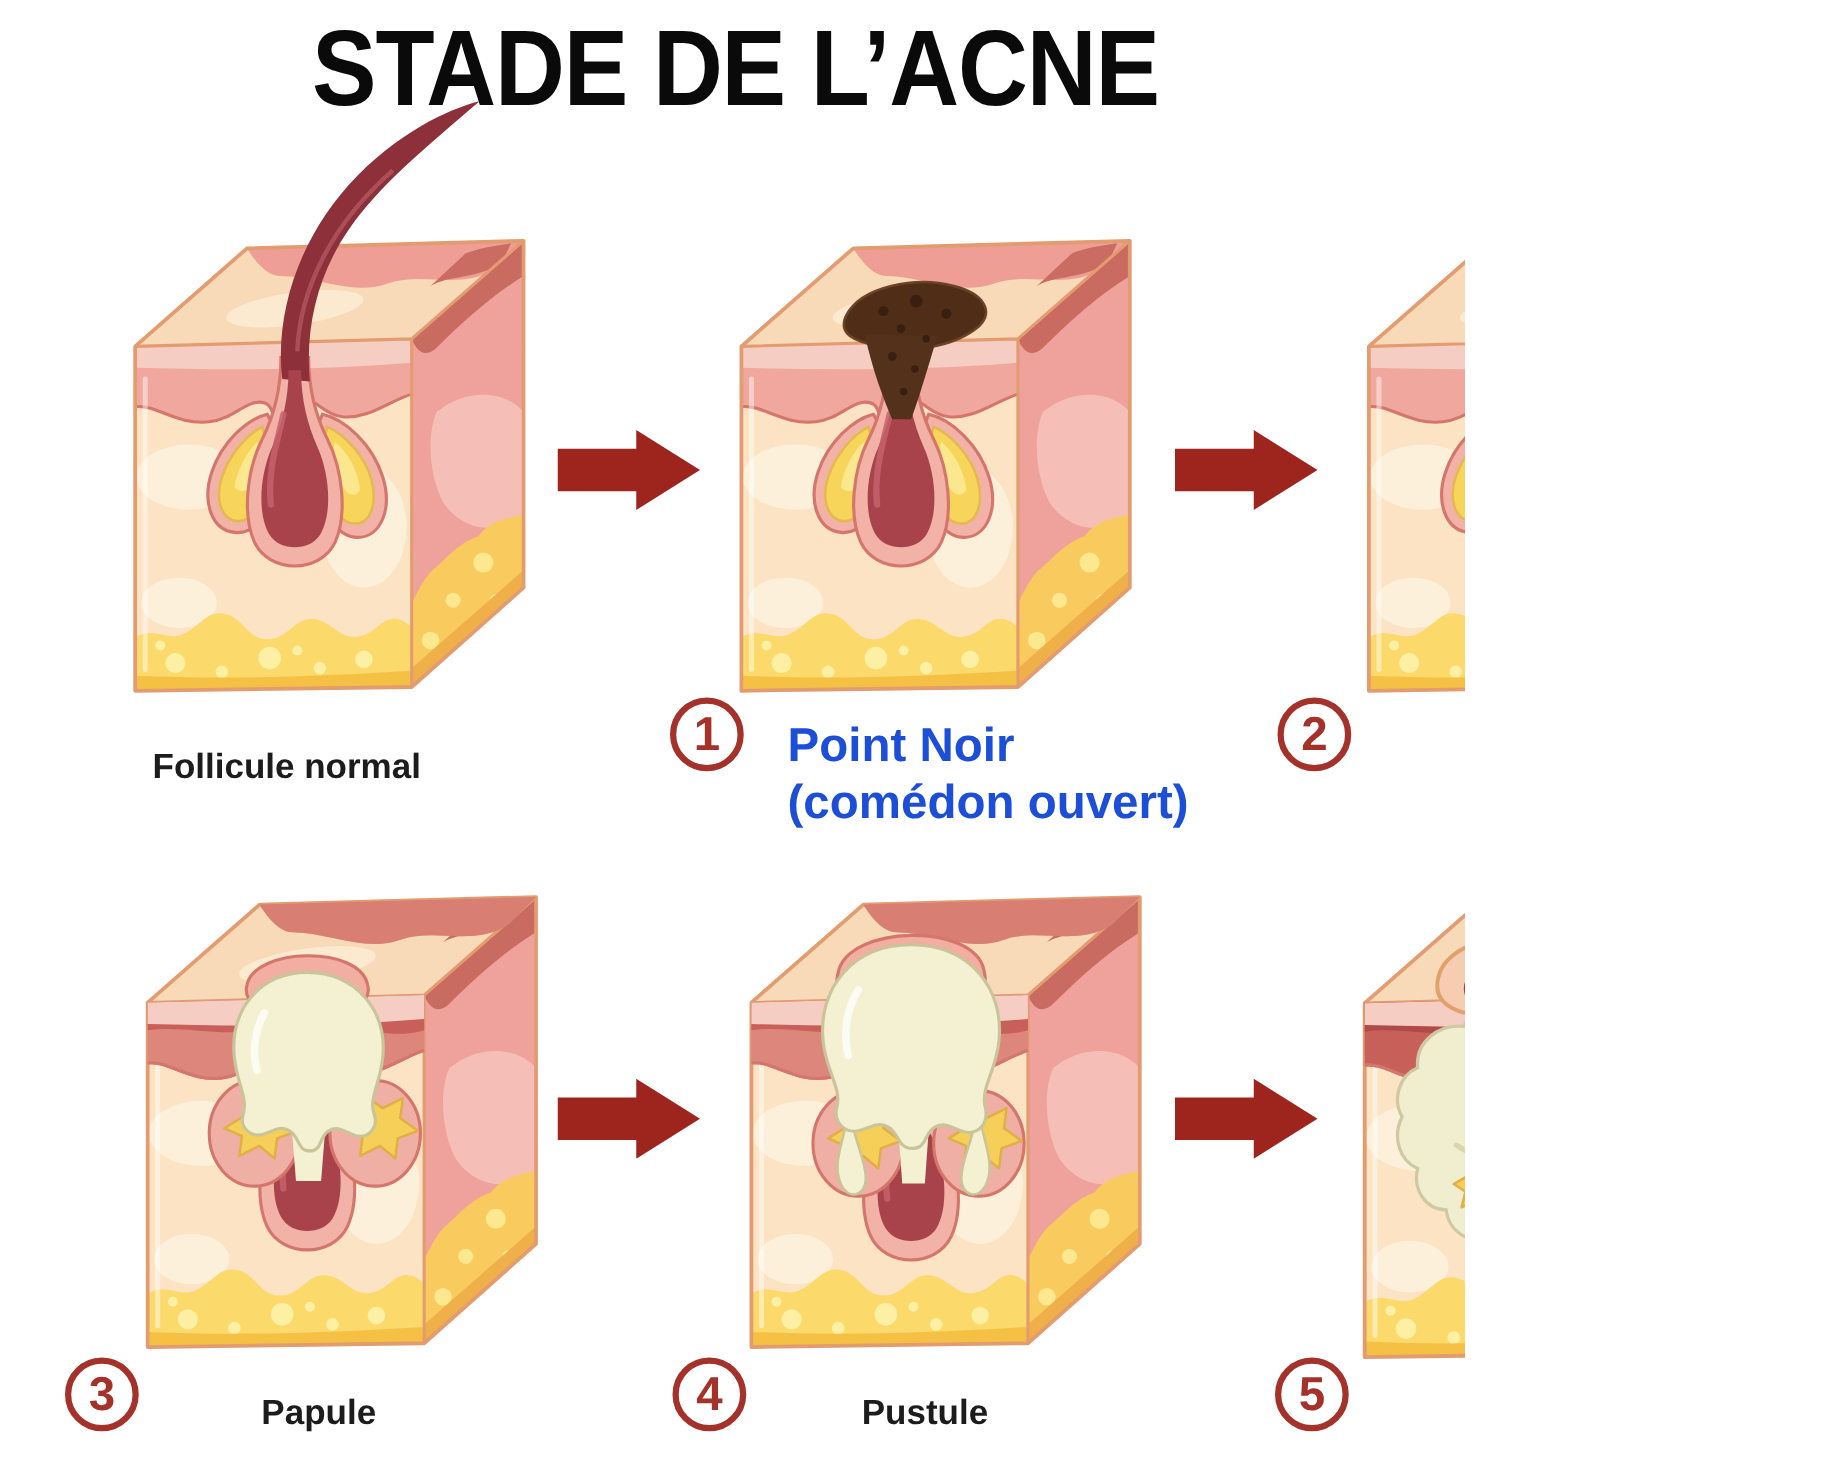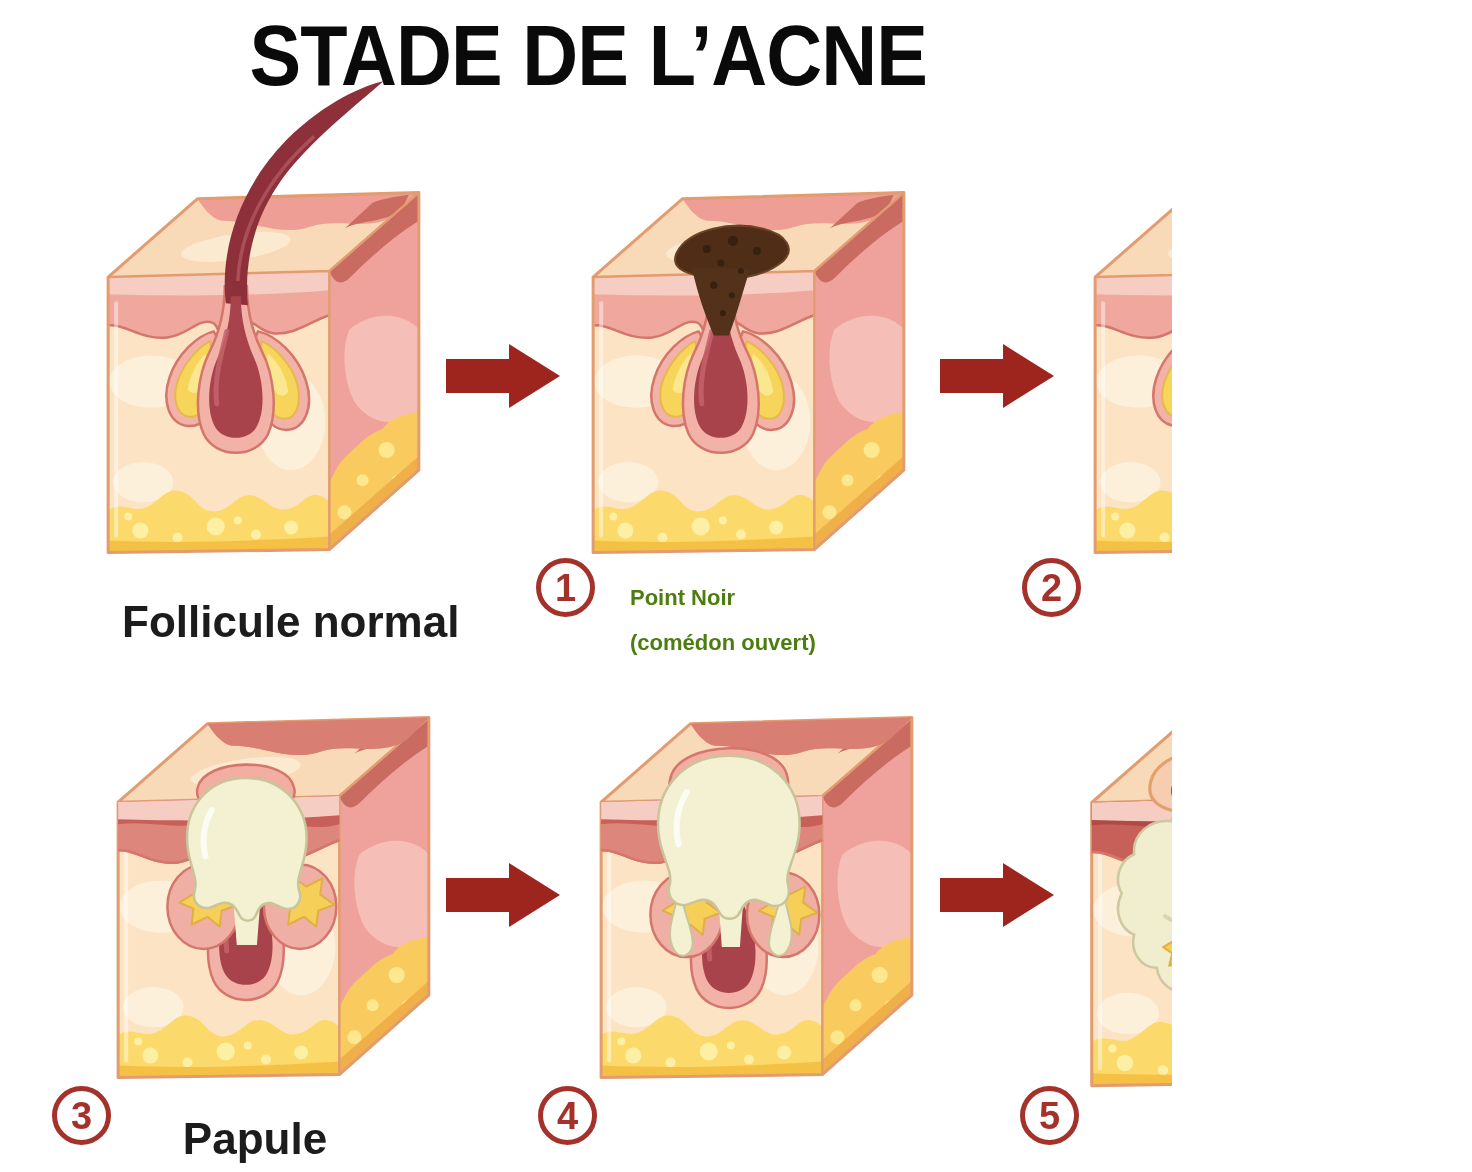--- a/index.html
+++ b/index.html
@@ -7,22 +7,22 @@
         font-family:"Liberation Sans",sans-serif;}
   .title{position:absolute;top:6px;left:0;width:100%;text-align:center;
          font-size:86px;font-weight:700;color:#0a0a0a;letter-spacing:-1px;
          transform:scaleX(0.9);transform-origin:52% 50%;white-space:nowrap;}
   .illus{position:absolute;}
   .illus svg{display:block;}
   .arrow{position:absolute;width:114px;height:64px;}
   .badge{position:absolute;width:49px;height:49px;border:5px solid #A5322A;border-radius:50%;
          color:#A5322A;font-weight:bold;font-size:38px;display:flex;align-items:center;
          justify-content:center;line-height:1;}
-  .caption{position:absolute;font-size:44px;font-weight:600;color:#1c1c1c;}
-  .stage-text{position:absolute;font-size:22px;font-weight:600;color:#4d7c0f;line-height:45px;}
+  .caption{position:absolute;font-size:28px;font-weight:600;color:#1c1c1c;}
+  .stage-text{position:absolute;font-size:38px;font-weight:600;color:#1d4ed8;line-height:45px;}
   .stage-text span{display:block;}
   .center{text-align:center;}
   .defs-holder{position:absolute;width:0;height:0;overflow:hidden;}
 </style>
 </head>
 <body>
 
 <div class="page">
 
   <div class="title">STADE DE L’ACNE</div>
@@ -250,18 +250,19 @@
   </div>
 
   <div class="badge" style="left:52px;top:1086px;">
     <span>3</span>
   </div>
   <div class="caption center" style="left:155px;top:1114px;width:200px;text-align:center;">Papule</div>
 
   <div class="badge" style="left:538px;top:1086px;">
     <span>4</span>
   </div>
+  <div class="caption center" style="left:640px;top:1114px;width:200px;">Pustule</div>
 
   <div class="badge" style="left:1020px;top:1086px;">
     <span>5</span>
   </div>
 
 </div>
 
 </body></html>

